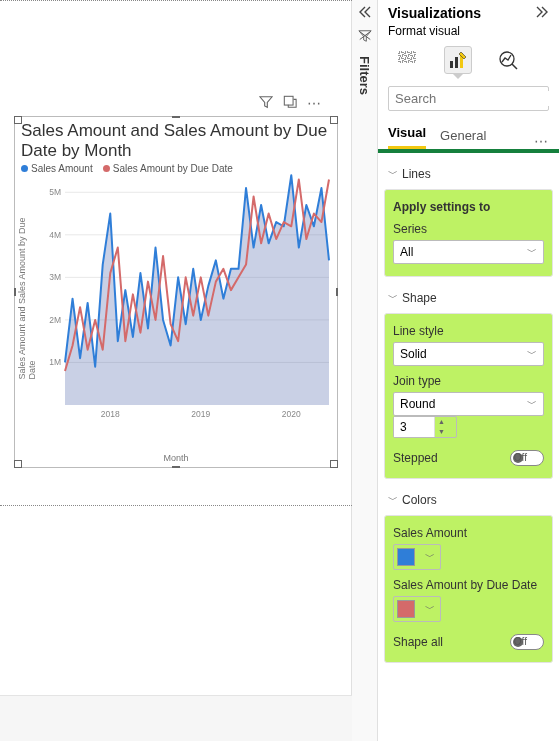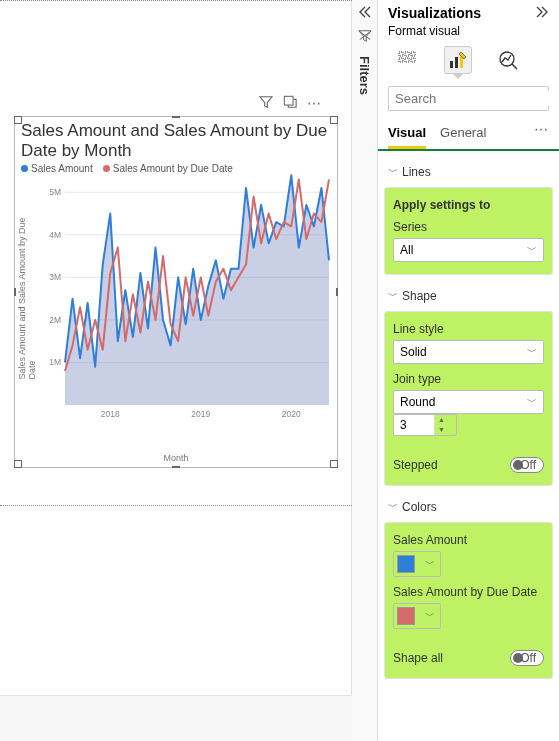--- a/index.html
+++ b/index.html
@@ -19,41 +19,41 @@
   .viz-header h1 { font-size: 14px; font-weight: 600; }
   .viz-sub { font-size: 12px; padding: 0 10px 6px 10px; color: #000000; }
   .icon-row { display: flex; gap: 22px; padding: 2px 10px 10px 16px; align-items: center; }
   .icon-tab { width: 28px; height: 28px; display: flex; align-items: center; justify-content: center; border-radius: 3px; }
   .icon-tab.selected { background: #f0f0f0; border: 1px solid #ccc; position: relative; }
   .icon-tab.selected::after { content: ""; position: absolute; bottom: -6px; left: 50%; margin-left: -5px; width: 0; height: 0; border-left: 5px solid transparent; border-right: 5px solid transparent; border-top: 5px solid #ccc; }
 
   .search-box { margin: 2px 10px 10px 10px; border: 1px solid #ccc; border-radius: 2px; display: flex; align-items: center; padding: 4px 6px; }
   .search-box input { border: none; outline: none; font-size: 13px; flex: 1; }
 
-  .tabs-row { display: flex; align-items: flex-start; padding: 0 10px; gap: 14px; border-bottom: 2px solid #15803d; }
+  .tabs-row { display: flex; align-items: flex-end; padding: 0 10px; gap: 14px; border-bottom: 4px solid #15803d; }
   .tab { font-size: 13px; padding: 4px 0 6px 0; color: #555; cursor: pointer; }
   .tab.active { color: #000; border-bottom: 3px solid #f2c811; font-weight: 600; }
   .tab-more { margin-left: auto; color: #666; font-size: 14px; letter-spacing: 1px; }
 
   .section { margin: 10px 6px 0 6px; }
   .section-header { font-size: 12px; color: #333; padding: 4px 4px; display: flex; align-items: center; gap: 4px; cursor: pointer; }
   .section-body { border: 1px solid #e3e3e3; border-radius: 3px; padding: 10px 8px 12px 8px; margin-top: 4px; background: #bef264; }
   .field-label { font-size: 12px; color: #333; margin-bottom: 4px; margin-top: 8px; }
   .field-label:first-child { margin-top: 0; }
   .select { border: 1px solid #bbb; border-radius: 2px; padding: 4px 6px; font-size: 12px; display: flex; justify-content: space-between; align-items: center; background: #fff; cursor: pointer; }
   .chev { color: #666; font-size: 10px; }
   .stepper { display: flex; border: 1px solid #bbb; border-radius: 2px; width: 64px; }
   .stepper input { border: none; outline: none; width: 40px; padding: 3px 6px; font-size: 12px; }
   .stepper .arrows { display: flex; flex-direction: column; border-left: 1px solid #ddd; }
   .stepper .arrows span { font-size: 7px; line-height: 8px; padding: 1px 3px; color: #666; cursor: pointer; }
 
-  .toggle-row { display: flex; justify-content: space-between; align-items: center; margin-top: 21px; font-size: 12px; color: #333; }
+  .toggle-row { display: flex; justify-content: space-between; align-items: center; margin-top: 12px; font-size: 12px; color: #333; }
   .toggle { width: 34px; height: 16px; border: 1px solid #888; border-radius: 8px; position: relative; background: #fff; }
   .toggle .knob { width: 10px; height: 10px; background: #666; border-radius: 50%; position: absolute; top: 2px; left: 2px; }
-  .toggle .lbl { position: absolute; right: 7px; top: 0; font-size: 12px; color: #555; line-height: 14px; }
+  .toggle .lbl { position: absolute; right: 16px; top: 0; font-size: 10px; color: #555; line-height: 14px; }
 
   .color-swatch { display: flex; align-items: center; border: 1px solid #bbb; border-radius: 2px; width: 48px; height: 26px; margin-top: 4px; }
   .color-swatch .box { width: 18px; height: 18px; margin-left: 3px; border: 1px solid #999; }
   .color-swatch .chev { margin-left: auto; margin-right: 5px; }
 
   
   .chart-card { position: absolute; left: 14px; top: 116px; width: 324px; height: 352px; background: #fff; border: 1px solid #bbb; }
   .chart-card .corner { position: absolute; width: 8px; height: 8px; border: 1.5px solid #666; }
   .c-tl { top: -1px; left: -1px; border-right: none; border-bottom: none; }
   .c-tr { top: -1px; right: -1px; border-left: none; border-bottom: none; }

